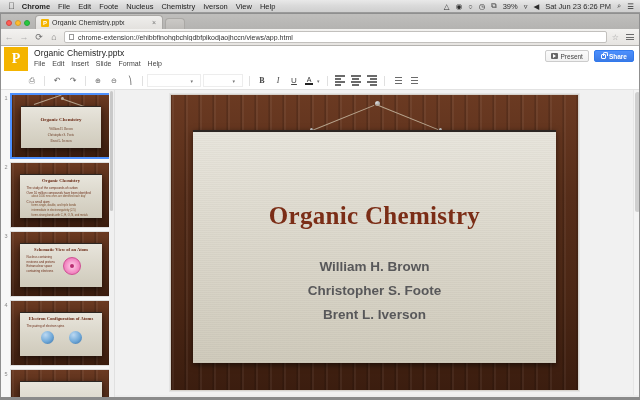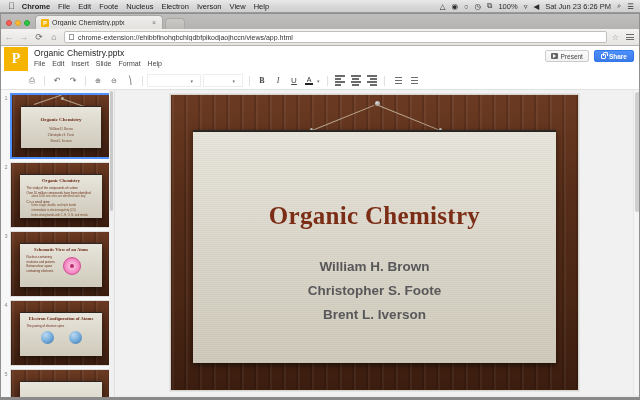--- a/index.html
+++ b/index.html
@@ -303,31 +303,31 @@
 
 <div id="app">
 
   <div class="osbar">
     <span class="apple"></span>
     <span class="mi bold">Chrome</span>
     <span class="mi">File</span>
     <span class="mi">Edit</span>
     <span class="mi">Foote</span>
     <span class="mi">Nucleus</span>
-    <span class="mi">Electron</span>
+    <span class="mi">Chemistry</span>
     <span class="mi">Iverson</span>
     <span class="mi">View</span>
     <span class="mi">Help</span>
     <span class="spacer"></span>
     <span class="ri">△</span>
     <span class="ri">◉</span>
     <span class="ri">○</span>
     <span class="ri">◷</span>
     <span class="ri">⧉</span>
-    <span class="ri">100%</span>
+    <span class="ri">39%</span>
     <span class="ri">▿</span>
     <span class="ri">◀</span>
     <span class="ri">Sat Jun 23  6:26 PM</span>
     <span class="ri">⌕</span>
     <span class="ri">☰</span>
   </div>
 
   <div class="chrome-win">
 
     <div class="tabstrip">

